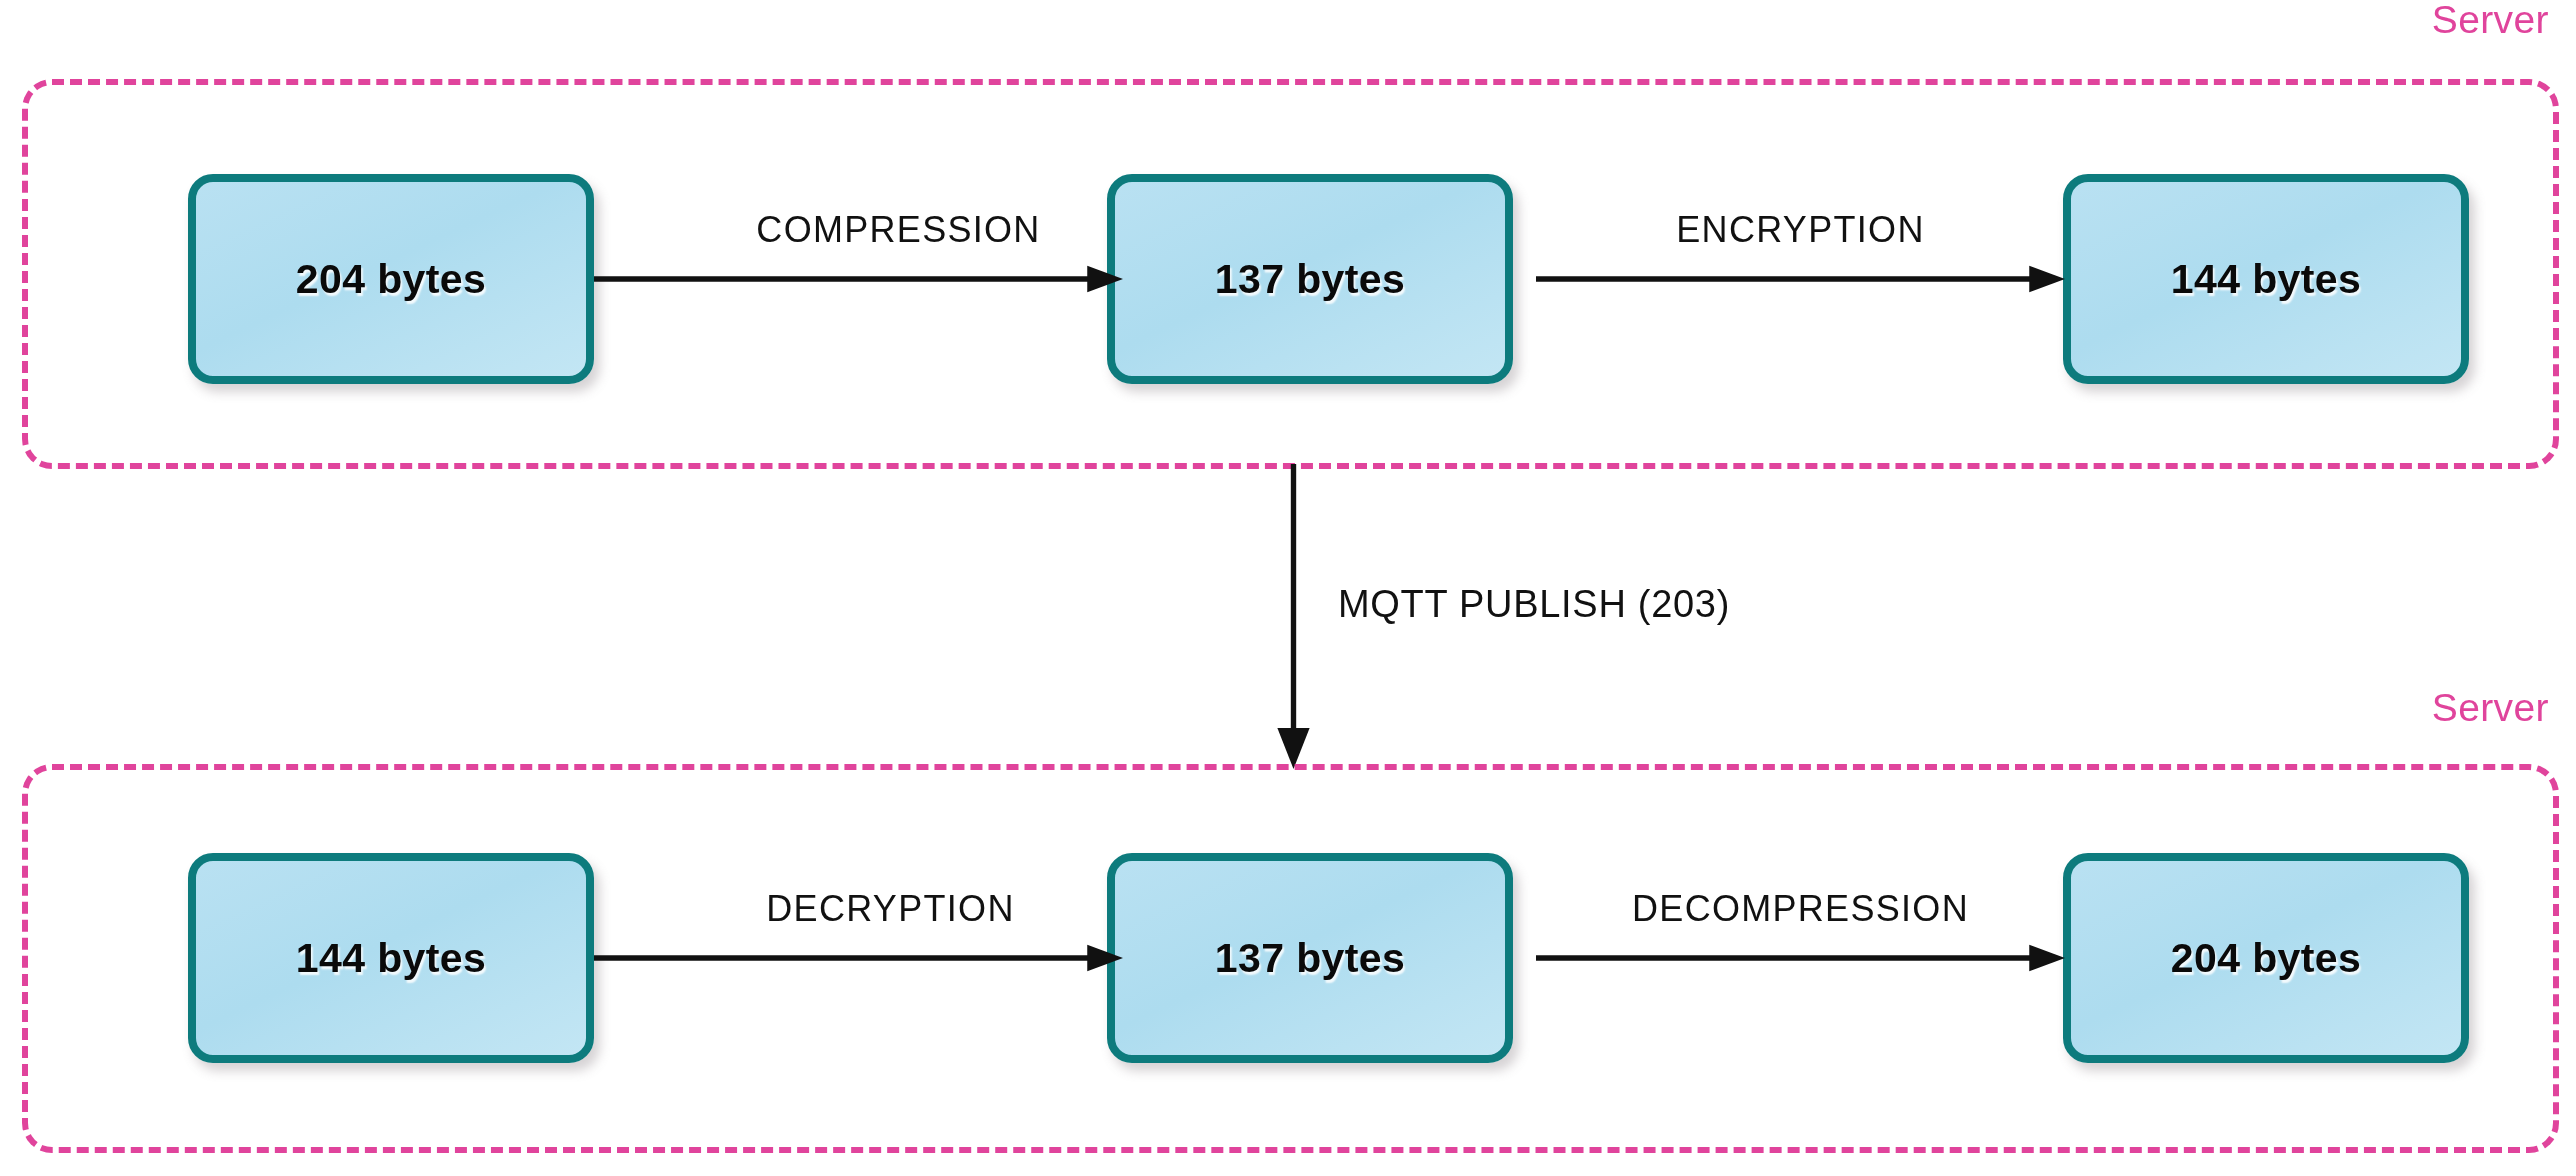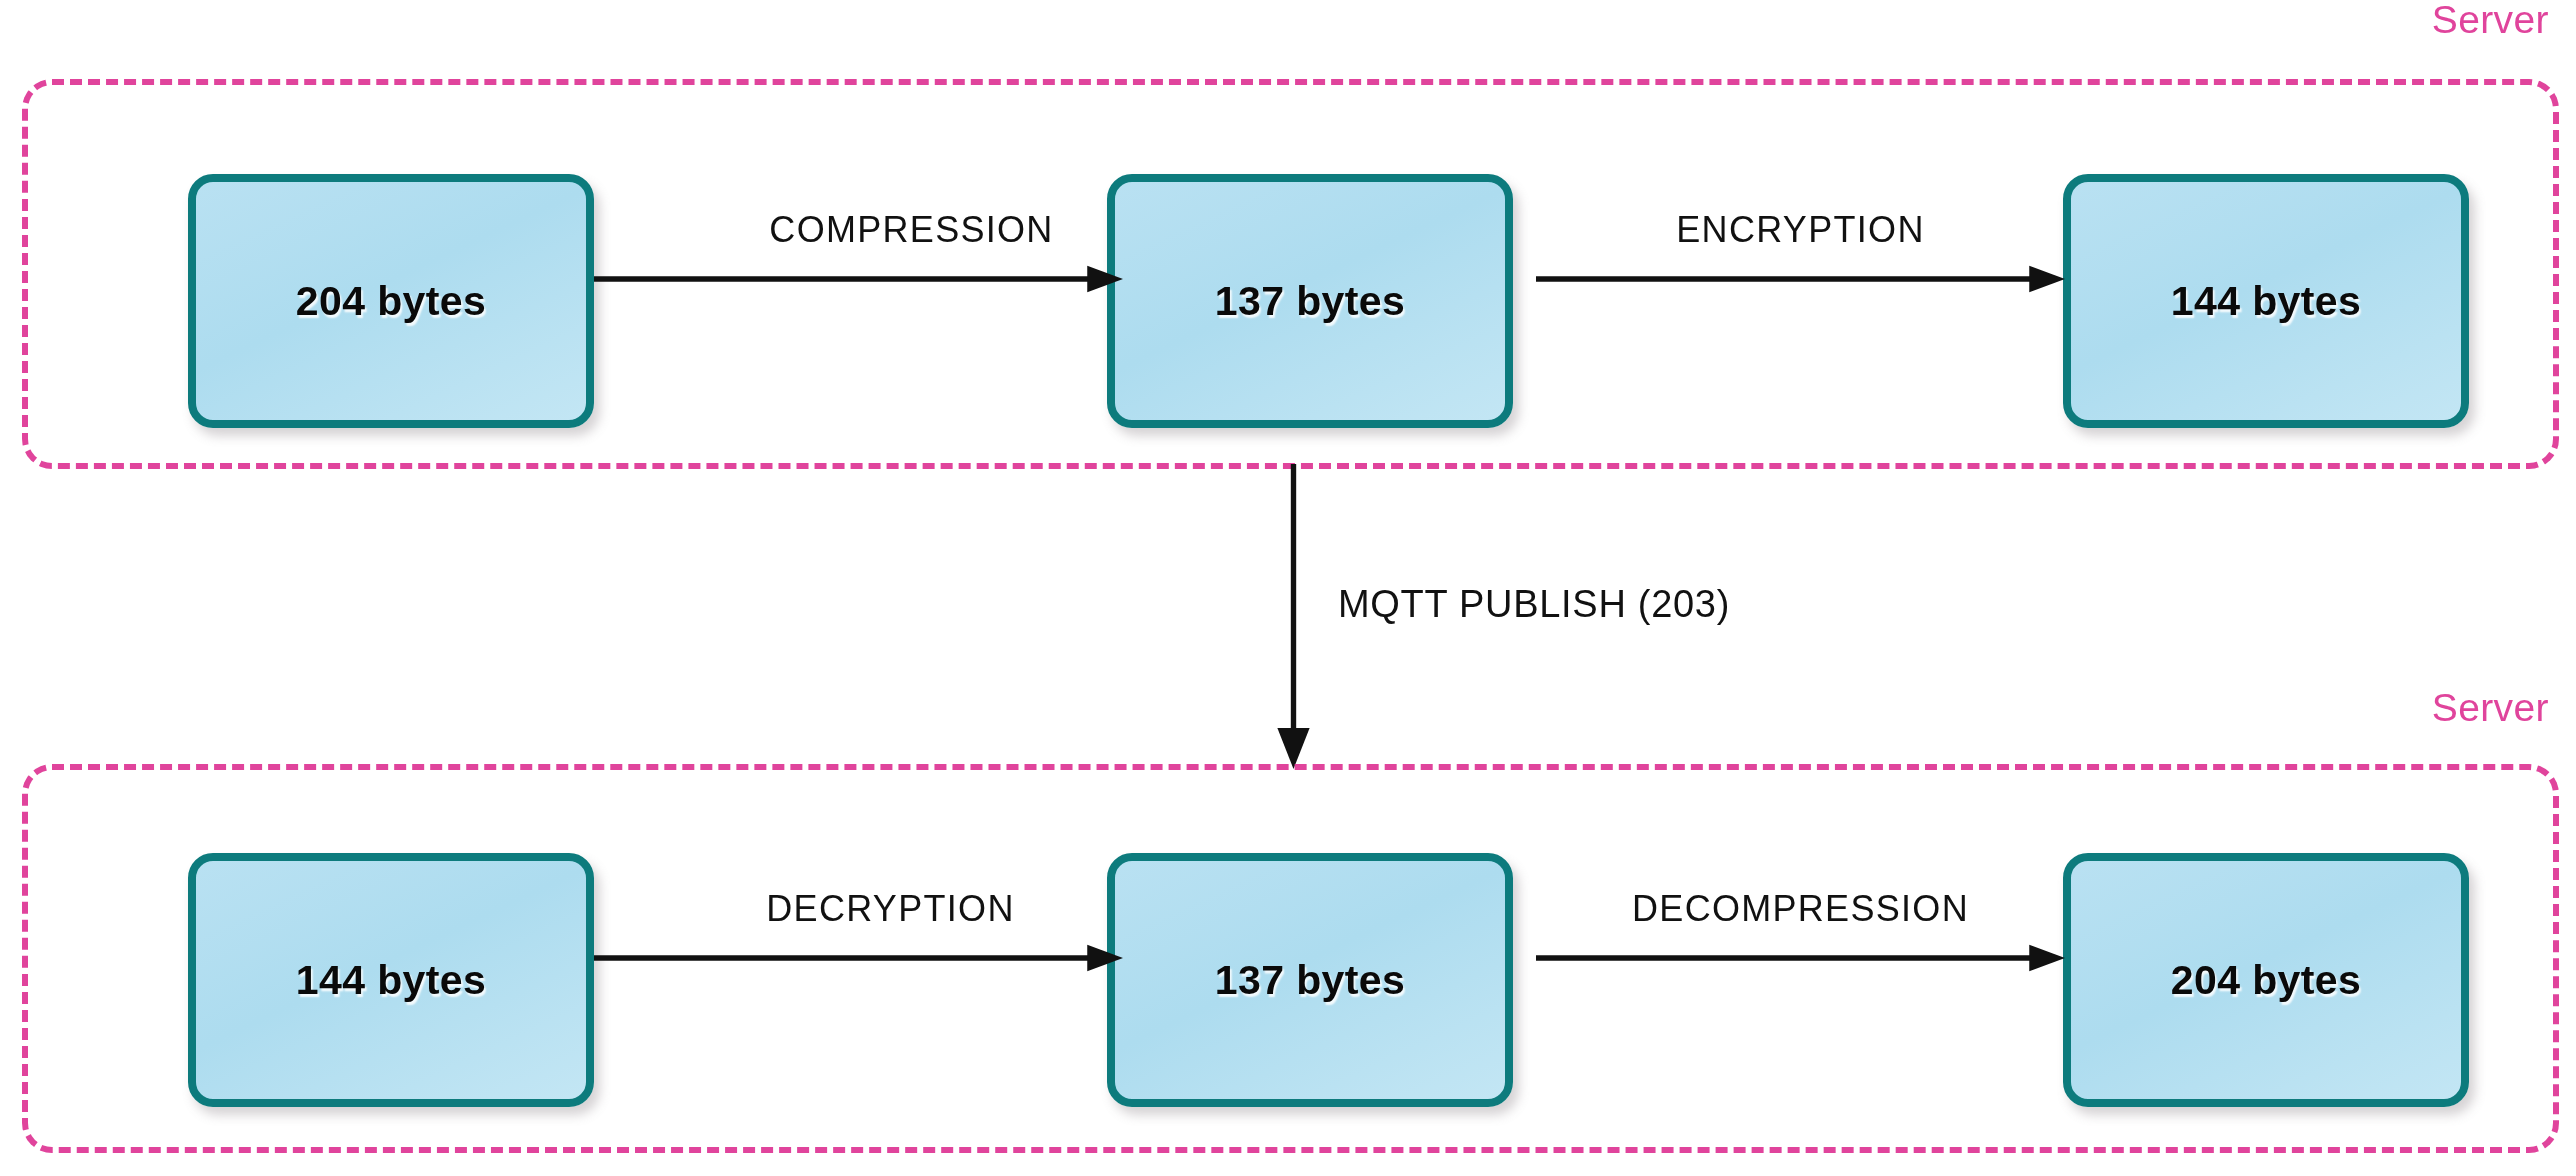--- a/index.html
+++ b/index.html
@@ -39,21 +39,21 @@
     line-height: 1;
     white-space: nowrap;
   }
   #label-client { right: 27px; top: 0px;   }
   #label-server { right: 27px; top: 688px; }
 
   
   .node {
     position: absolute;
     width: 406px;
-    height: 254px;
+    height: 210px;
     box-sizing: border-box;
     border: 8px solid #0d7b7d;
     border-radius: 25px;
     background: linear-gradient(155deg, #b9e1f2 0%, #addcef 45%, #c3e6f4 100%);
     box-shadow: 5.4px 8px 10.7px rgba(120, 110, 115, 0.30);
     display: flex;
     align-items: center;
     justify-content: center;
   }
   .node-label {
@@ -88,21 +88,21 @@
   .edge-label {
     position: absolute;
     font-size: 36px;
     font-weight: 400;
     color: #111111;
     letter-spacing: 1.3px;
     white-space: nowrap;
     text-align: center;
     line-height: 1;
   }
-  #lbl-compression   { left: 627px;  top: 212px;  width: 529px; padding-left: 20px; }
+  #lbl-compression   { left: 614px;  top: 212px;  width: 529px; padding-left: 20px; }
   #lbl-encryption    { left: 1536px; top: 212px;  width: 529px; }
   #lbl-decryption    { left: 594px;  top: 891px;  width: 529px; margin-left: 32px; }
   #lbl-decompression { left: 1536px; top: 891px;  width: 529px; }
 
   
   #v-arrow {
     position: absolute;
     left: 1272px;
     top: 464px;
     width: 43px;

